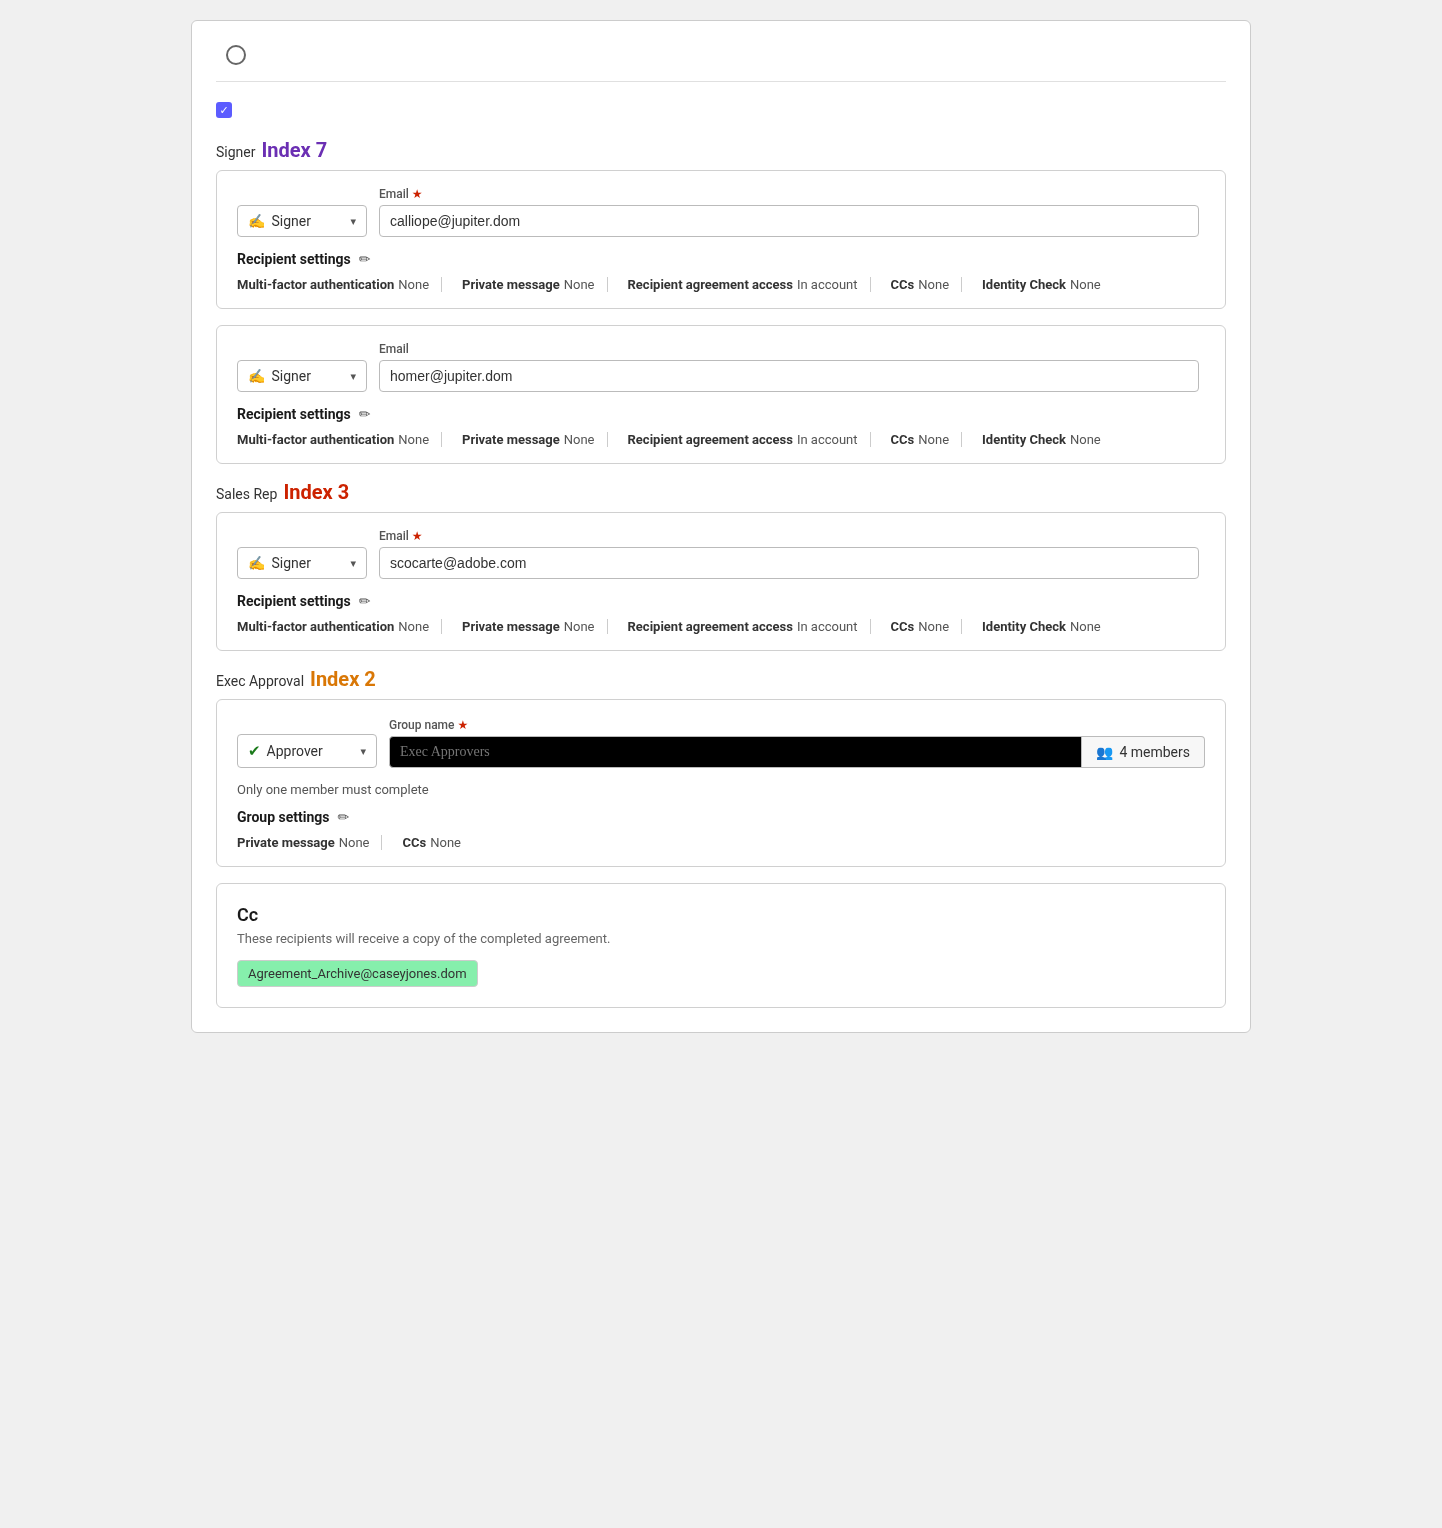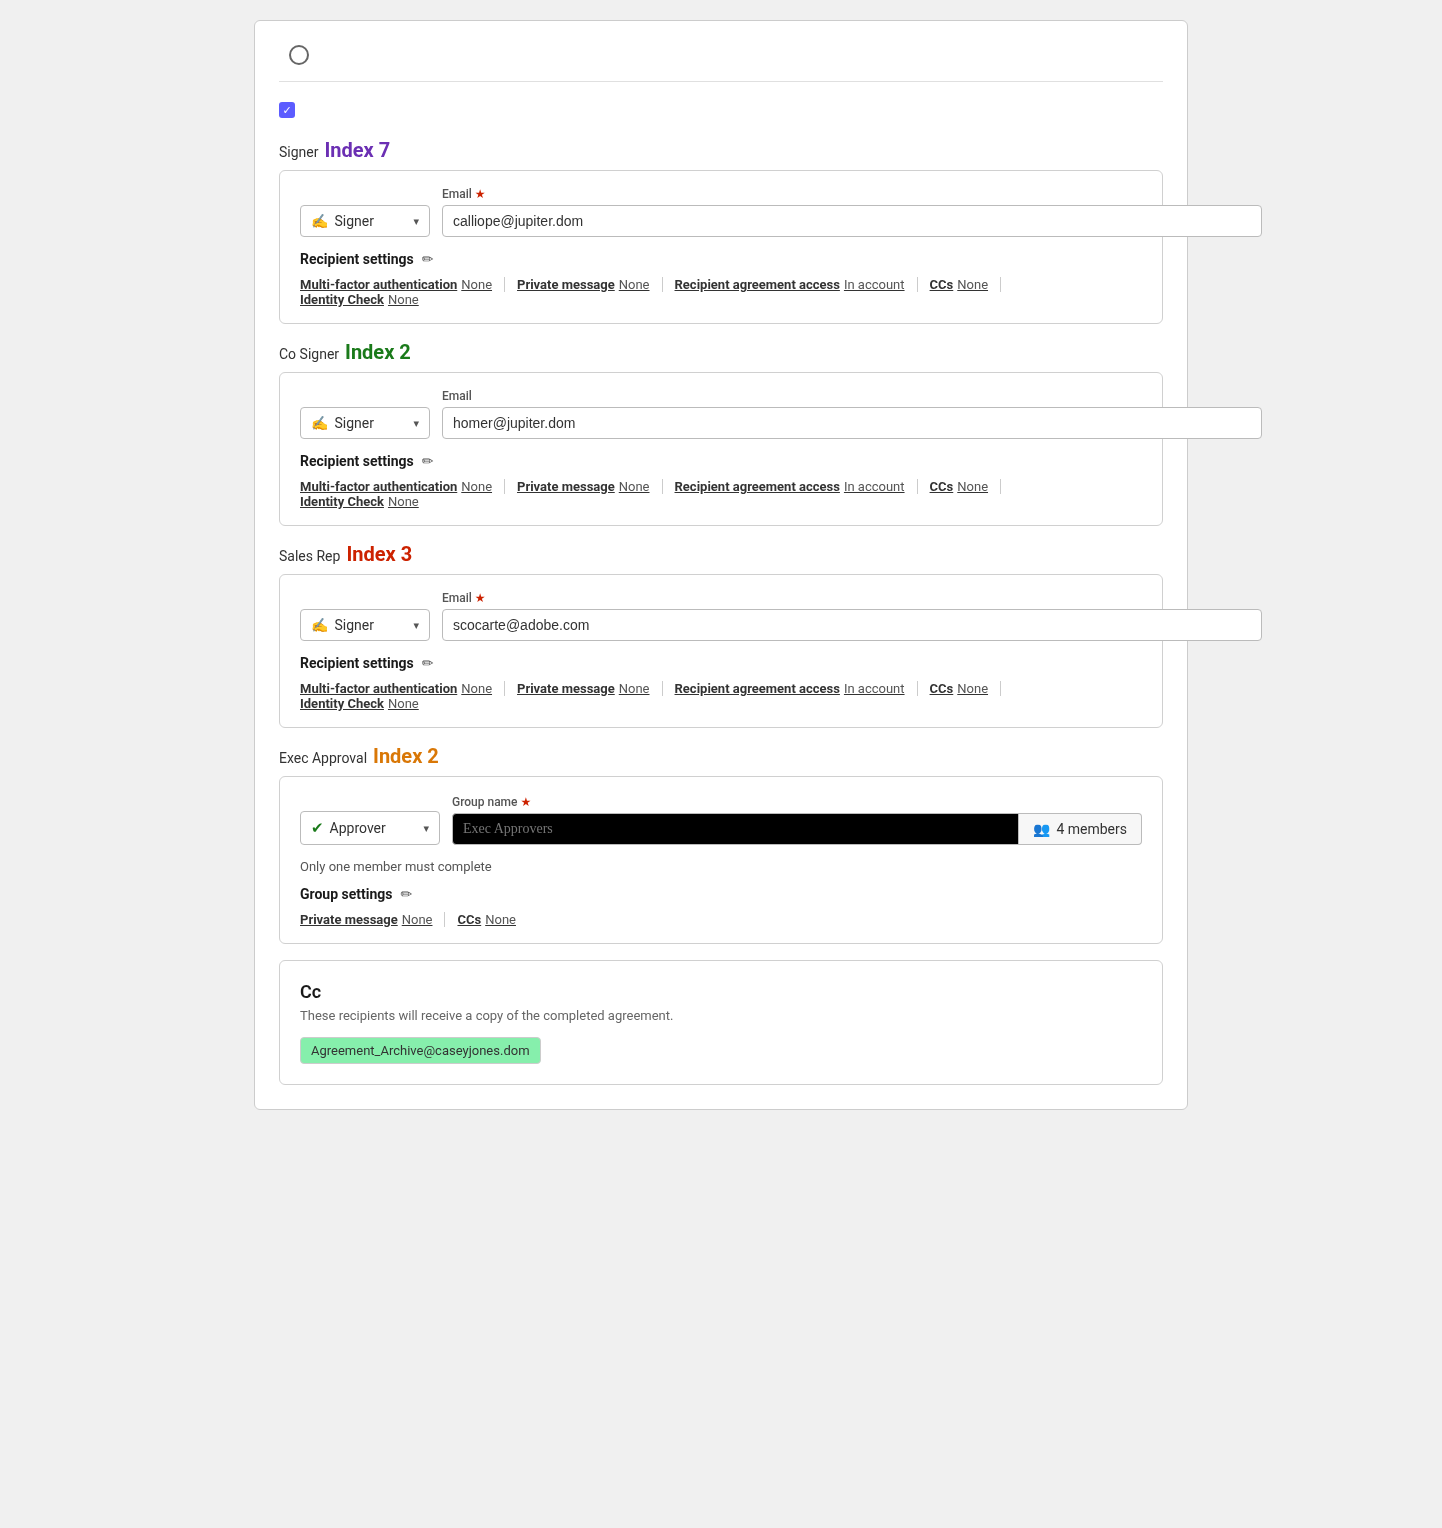--- a/index.html
+++ b/index.html
@@ -9,21 +9,21 @@
       display: flex;
       justify-content: center;
       align-items: flex-start;
       padding: 20px;
       min-height: 100vh;
     }
     .container {
       background: #fff;
       border: 1px solid #ccc;
       border-radius: 6px;
-      width: 934px;
+      width: 1060px;
       padding: 24px 24px 24px 24px;
     }
     .page-header {
       display: flex;
       align-items: center;
       gap: 10px;
       padding-bottom: 16px;
       border-bottom: 1px solid #e0e0e0;
       margin-bottom: 20px;
     }
@@ -154,24 +154,23 @@
     }
     .edit-icon {
       font-size: 14px;
       color: #555;
       cursor: pointer;
     }
     .settings-details {
       display: flex;
       align-items: center;
       flex-wrap: wrap;
-      gap: 0;
+      gap: 8px;
       font-size: 13px;
       color: #333;
-      text-decoration: underline;
     }
     .settings-item {
       display: flex;
       align-items: center;
       gap: 4px;
       padding-right: 12px;
       border-right: 1px solid #ccc;
       margin-right: 12px;
     }
     .settings-item:last-child {
@@ -321,24 +320,20 @@
               <span class="settings-val">None</span>
             </div>
             <div class="settings-item">
               <span class="settings-key">Identity Check</span>
               <span class="settings-val">None</span>
             </div>
           </div>
         </div>
       </div>
       <div class="recipient-section">
-        <div class="recipient-index-header">
-          <span class="role-label">Co Signer</span>
-          <span class="index-label-green">Index 2</span>
-        </div>
         <div class="recipient-card">
           <div class="recipient-row">
             <div class="field-group">
               <div class="field-label">&nbsp;</div>
               <div class="signer-dropdown">
                 <span class="signer-icon">✍</span>
                 <span>Signer</span>
                 <span class="dropdown-arrow">▾</span>
               </div>
             </div>

